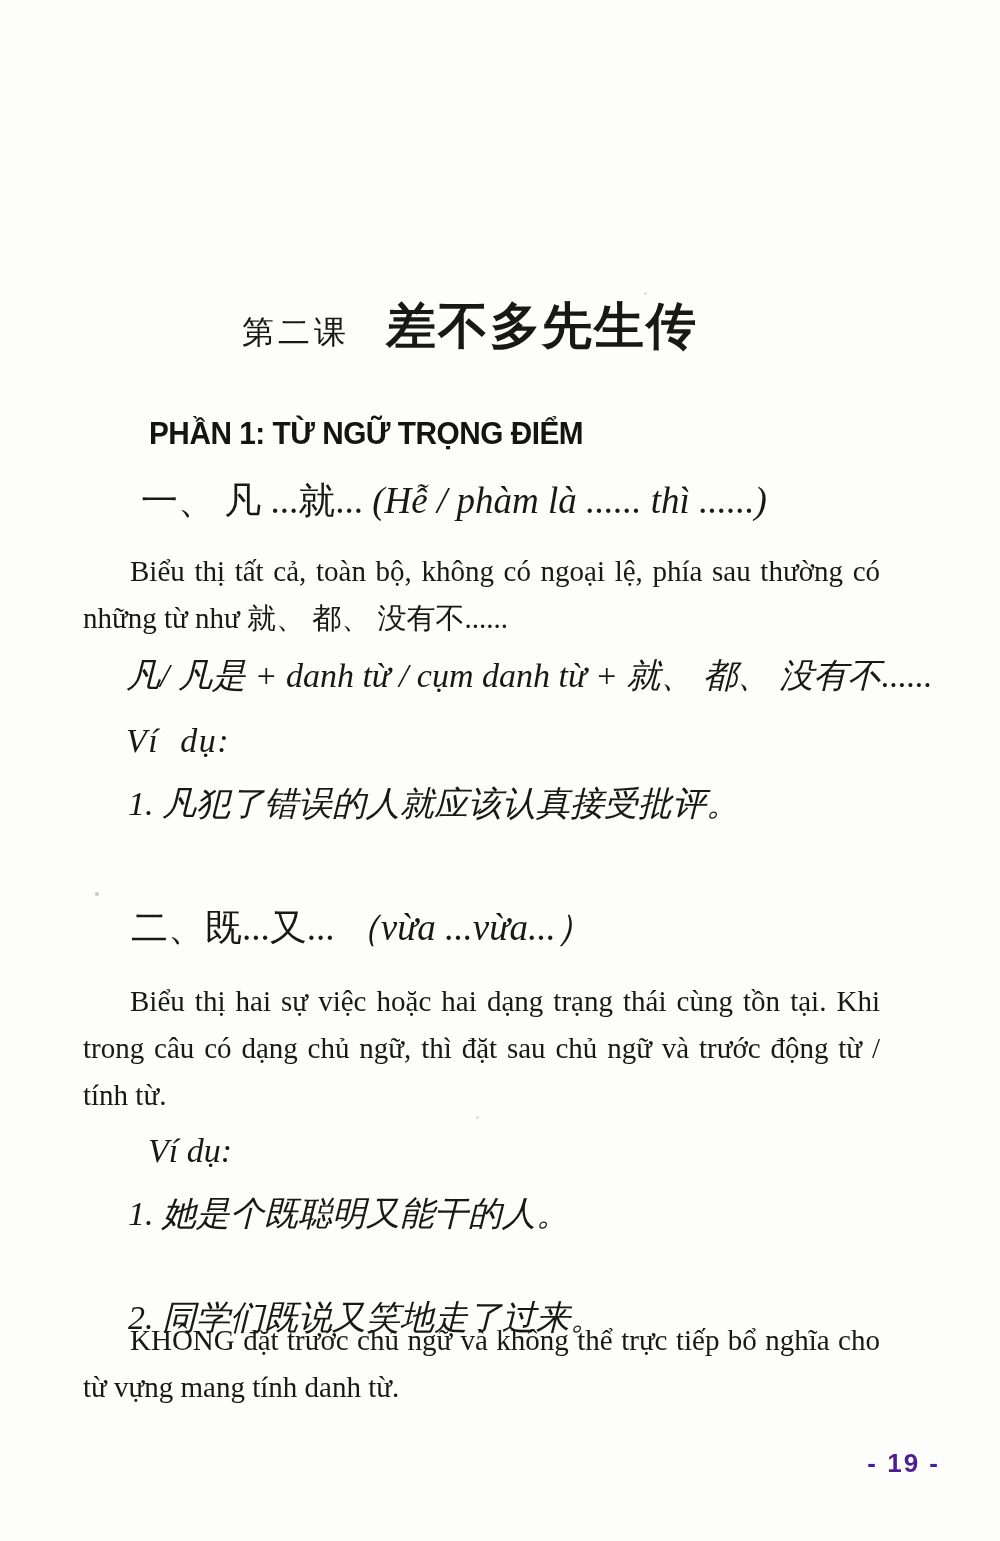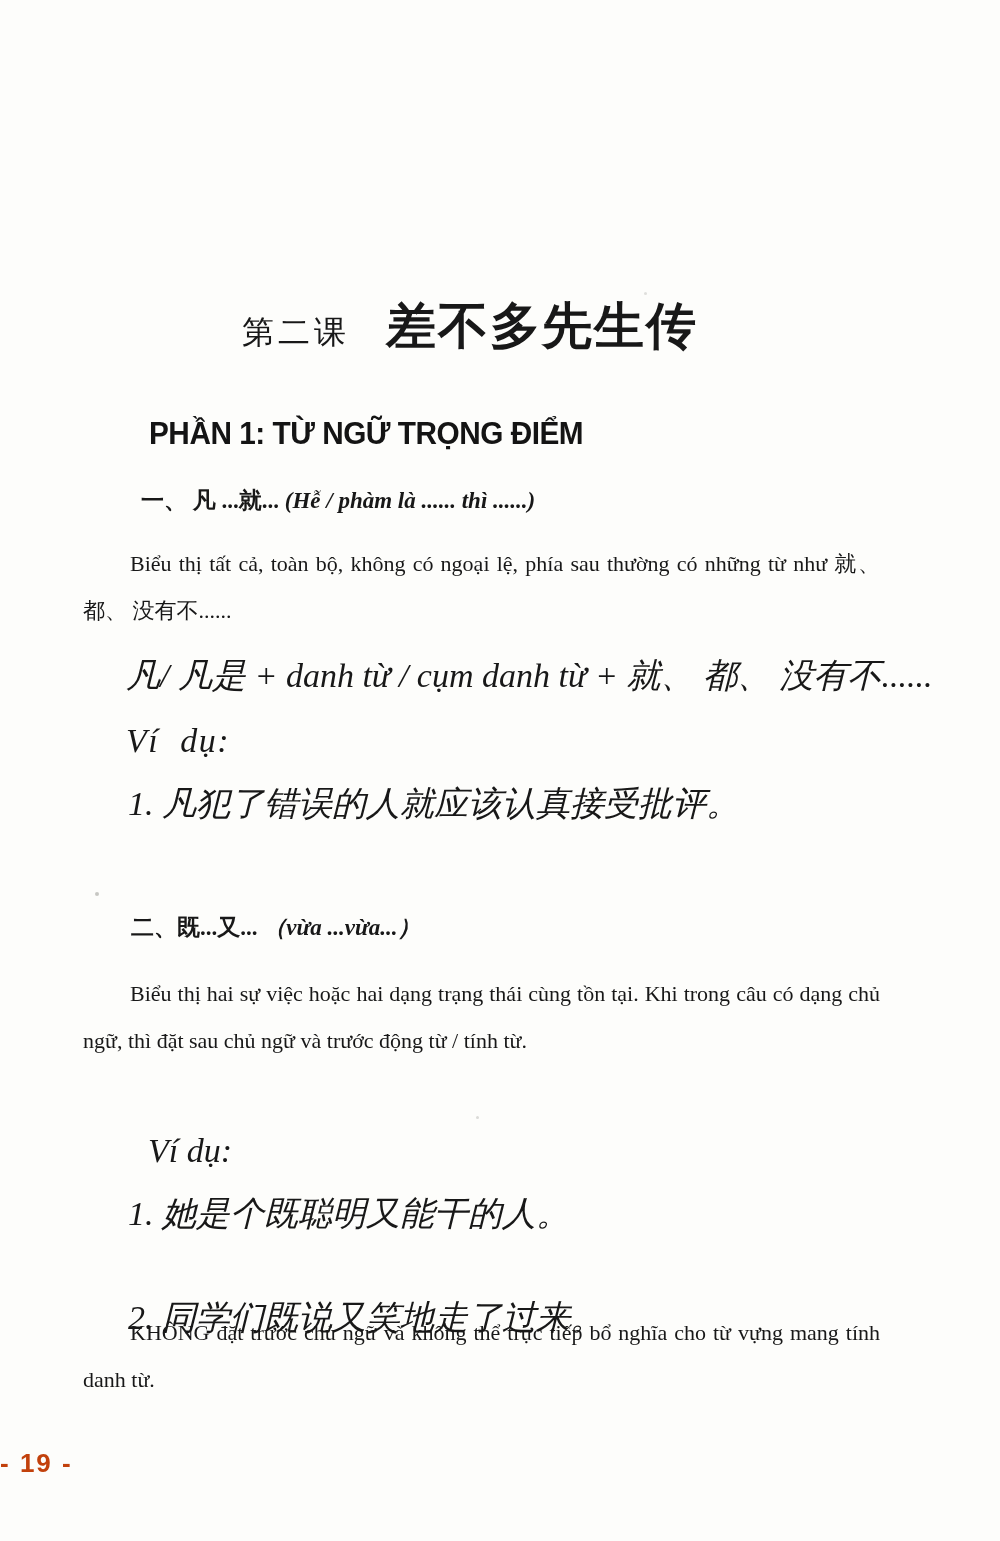--- a/index.html
+++ b/index.html
@@ -49,40 +49,41 @@
     font-size: 31px;
     letter-spacing: -0.5px;
     transform: scaleX(0.96);
     transform-origin: left top;
     color: #141414;
   }
 
   
   .sec-heading {
     position: absolute;
-    font-size: 23px;
-    font-weight: 700;
+    font-size: 37px;
+    font-weight: 400;
     line-height: 47px;
     white-space: nowrap;
   }
   .sec-heading .translation {
     font-style: italic;
   }
   .sec1-heading { top: 477px; left: 141px; }
   .sec2-heading { top: 904px; left: 131px; text-align: right; }
 
   
   .para {
     position: absolute;
     left: 83px;
     width: 797px;
-    font-size: 22px;
+    font-size: 29px;
     line-height: 47px;
     text-align: justify;
     text-indent: 47px;
+    margin-top: 8px;
   }
   .p-desc1 { top: 540px; }
   .p-desc2 { top: 970px; }
   .p-note  { top: 1309px; }
 
   
   .line {
     position: absolute;
     font-size: 34px;
     line-height: 47px;
@@ -96,26 +97,26 @@
   .vidu2     { top: 1127px; left: 148px; }
   .s2-ex1    { top: 1190px; left: 128px; }
   .s2-ex2    { top: 1294px; left: 128px; }
 
   
   .page-number {
     position: absolute;
     top: 1448px;
     left: 0;
     width: 940px;
-    text-align: left;
+    text-align: right;
     font-family: "Liberation Sans", "DejaVu Sans", sans-serif;
     font-weight: 700;
     font-size: 26px;
     letter-spacing: 2px;
-    color: #c2410c;
+    color: #4c1d95;
   }
 
   
   .speck {
     position: absolute;
     background: #9a9a96;
     border-radius: 50%;
     opacity: 0.55;
   }
   .speck1 { left: 95px;  top: 892px;  width: 4px; height: 4px; }

